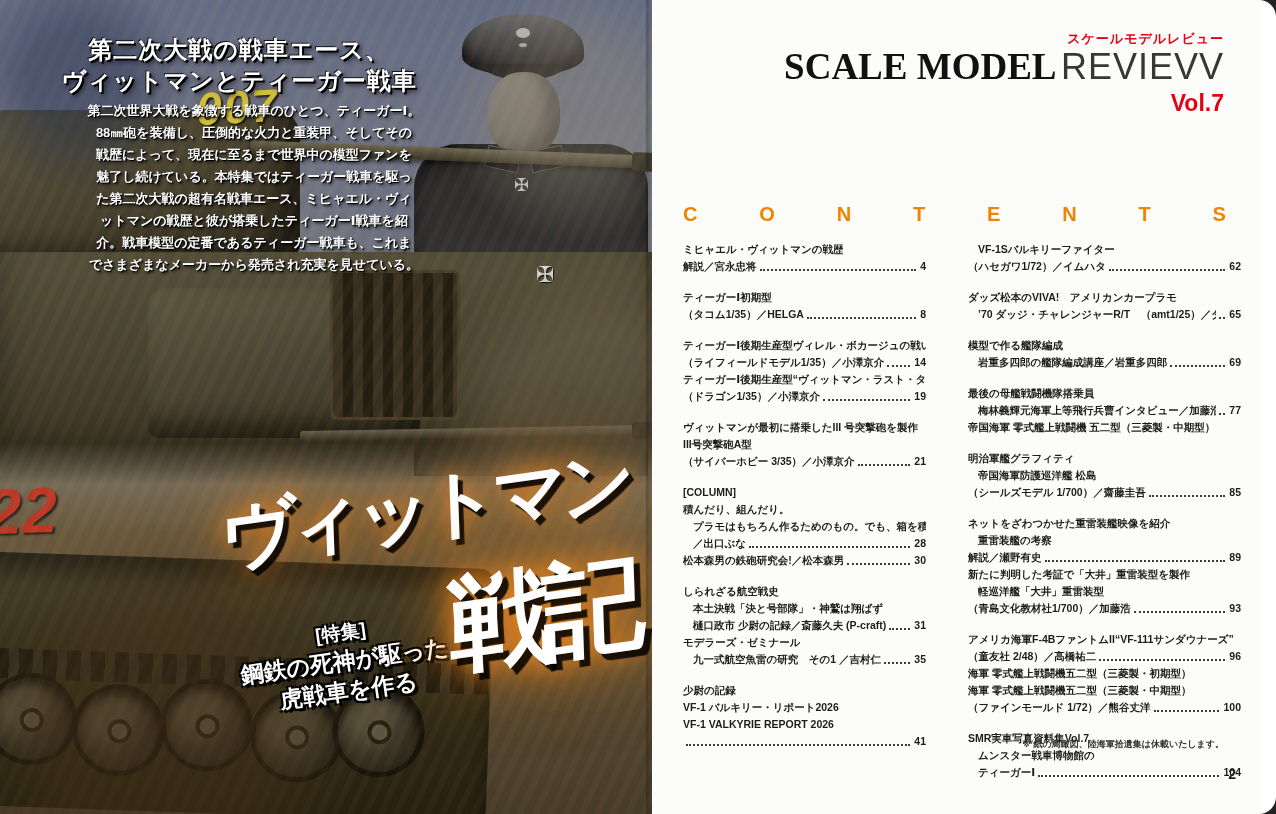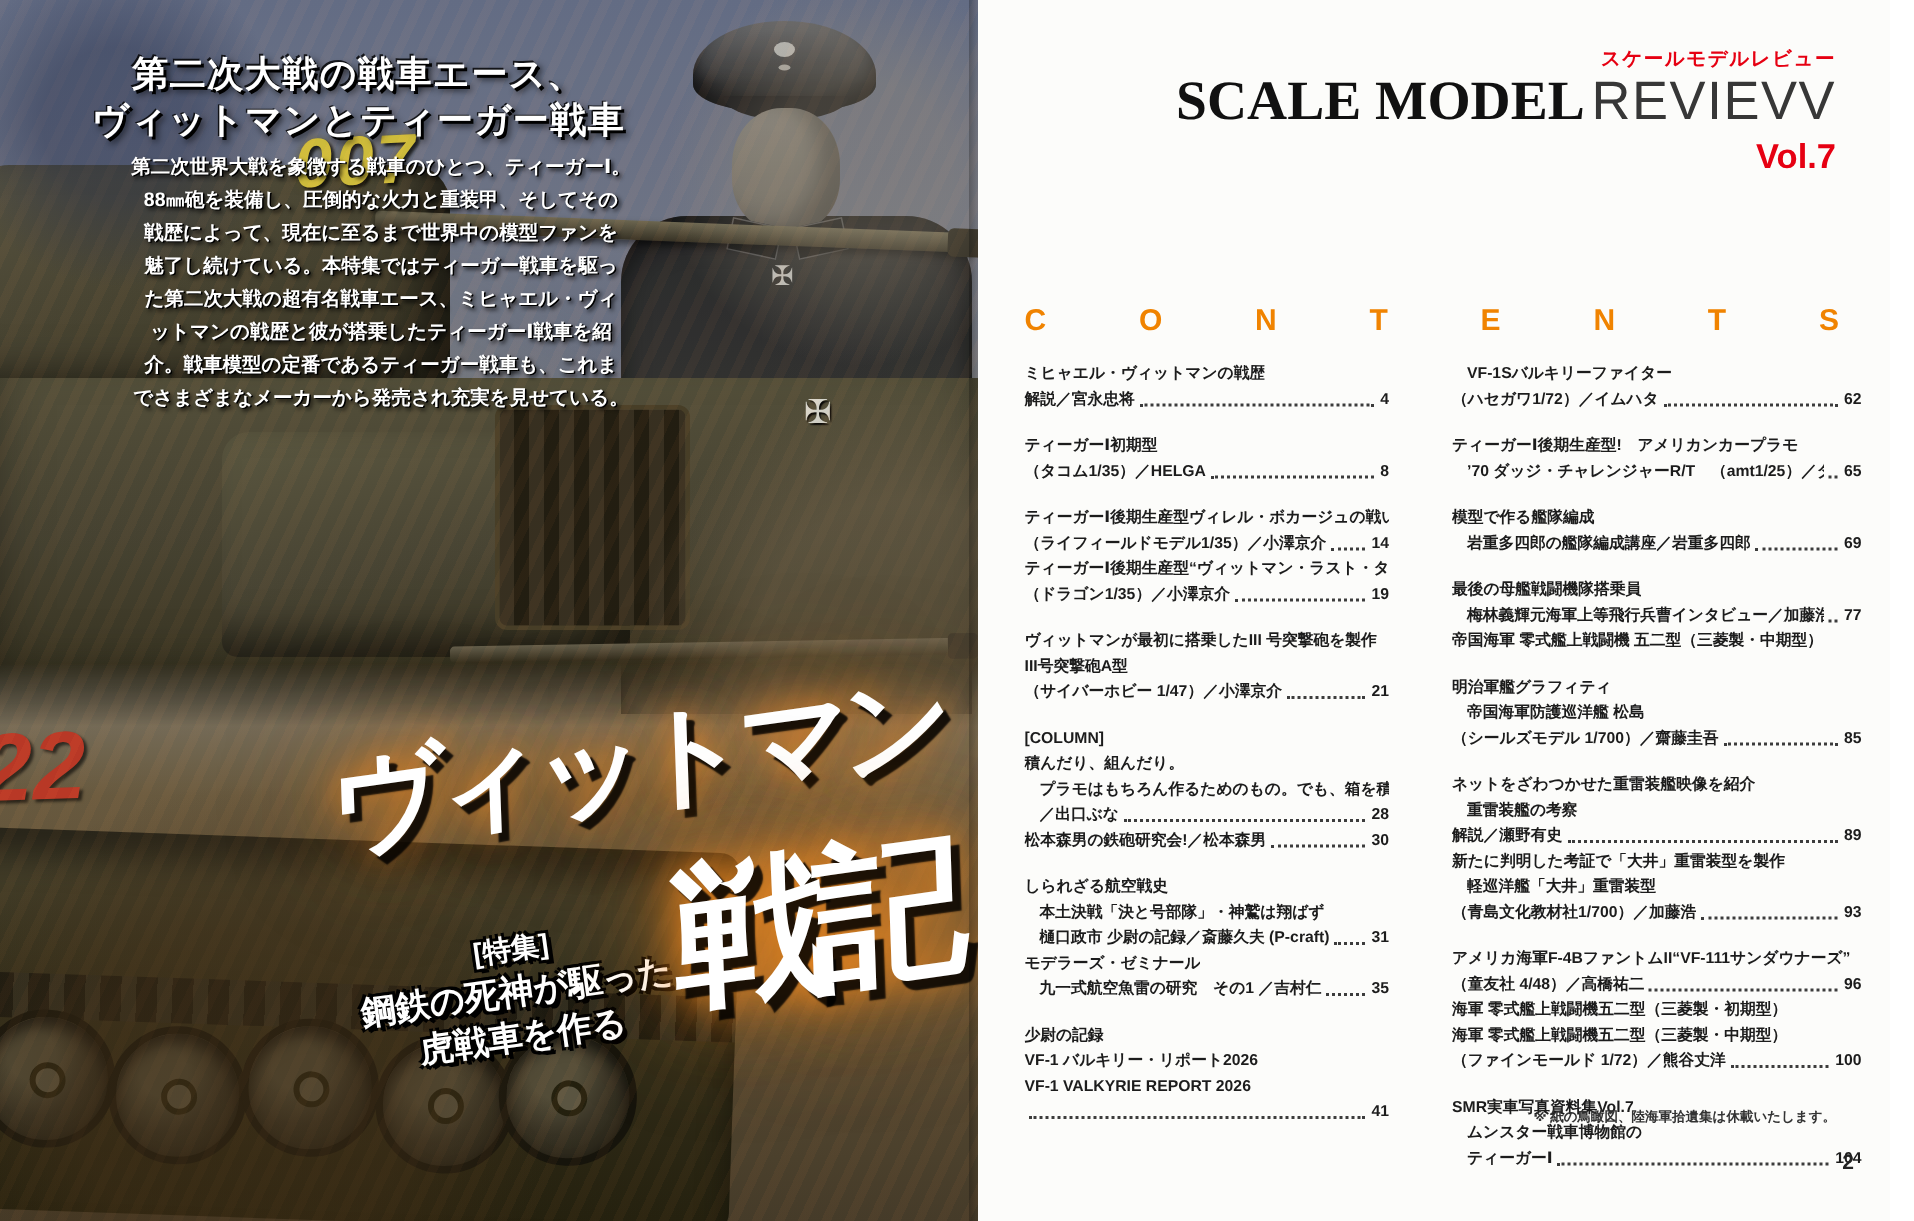--- a/index.html
+++ b/index.html
@@ -1,18 +1,18 @@
 <!DOCTYPE html>
 <html lang="ja"><head>
 <meta charset="utf-8">
 <style>
   * { margin:0; padding:0; box-sizing:border-box; }
   html,body { width:1276px; height:814px; overflow:hidden; background:#222;
               font-family:"Liberation Sans","DejaVu Sans",sans-serif; }
-  .spread { position:relative; width:1276px; height:814px; background:#fff; }
+  .spread { position:relative; width:1276px; height:814px; background:#fff;border-radius:17px; }
 
   
   .page-left { position:absolute; left:0; top:0; width:652px; height:814px; overflow:hidden;
                background:#8c887c; }
   .bg-blue { position:absolute; left:0; top:0; width:652px; height:360px;
              background:linear-gradient(180deg,#67718c 0%,#737a8c 45%,#84828016 100%),
                         radial-gradient(circle at 70% 30%, #5c667f 0 120px, transparent 240px); opacity:.95; }
   .bg-rock { position:absolute; left:380px; top:30px; width:272px; height:560px; border-radius:48px;
              background:radial-gradient(circle at 60% 20%, #a79a84 0 90px, transparent 200px),
                         radial-gradient(circle at 40% 60%, #8f English8170 0 120px, transparent 220px),
@@ -280,21 +280,21 @@
           </div>
         </div>
         <div class="toc-block">
           <div class="toc-line">
             <span class="lt">ヴィットマンが最初に搭乗したIII 号突撃砲を製作</span>
           </div>
           <div class="toc-line">
             <span class="lt">III号突撃砲A型</span>
           </div>
           <div class="toc-line">
-            <span class="lt">（サイバーホビー 1/47）／小澤京介</span>
+            <span class="lt">（サイバーホビー 3/35）／小澤京介</span>
             <span class="dots"></span>
             <span class="pg">21</span>
           </div>
         </div>
         <div class="toc-block">
           <div class="toc-line">
             <span class="lt">[COLUMN]</span>
           </div>
           <div class="toc-line">
             <span class="lt">積んだり、組んだり。</span>
@@ -357,21 +357,21 @@
             <span class="lt">VF-1Sバルキリーファイター</span>
           </div>
           <div class="toc-line">
             <span class="lt">（ハセガワ1/72）／イムハタ</span>
             <span class="dots"></span>
             <span class="pg">62</span>
           </div>
         </div>
         <div class="toc-block">
           <div class="toc-line">
-            <span class="lt">ティーガーⅠ後期生産型!　アメリカンカープラモ</span>
+            <span class="lt">ダッズ松本のVIVA!　アメリカンカープラモ</span>
           </div>
           <div class="toc-line indent">
             <span class="lt">’70 ダッジ・チャレンジャーR/T　（amt1/25）／ダッズ松本</span>
             <span class="dots"></span>
             <span class="pg">65</span>
           </div>
         </div>
         <div class="toc-block">
           <div class="toc-line">
             <span class="lt">模型で作る艦隊編成</span>
@@ -430,21 +430,21 @@
             <span class="lt">（青島文化教材社1/700）／加藤浩</span>
             <span class="dots"></span>
             <span class="pg">93</span>
           </div>
         </div>
         <div class="toc-block">
           <div class="toc-line">
             <span class="lt">アメリカ海軍F-4BファントムII“VF-111サンダウナーズ”</span>
           </div>
           <div class="toc-line">
-            <span class="lt">（童友社 4/48）／高橋祐二</span>
+            <span class="lt">（童友社 2/48）／高橋祐二</span>
             <span class="dots"></span>
             <span class="pg">96</span>
           </div>
           <div class="toc-line">
             <span class="lt">海軍 零式艦上戦闘機五二型（三菱製・初期型）</span>
           </div>
           <div class="toc-line">
             <span class="lt">海軍 零式艦上戦闘機五二型（三菱製・中期型）</span>
           </div>
           <div class="toc-line">

